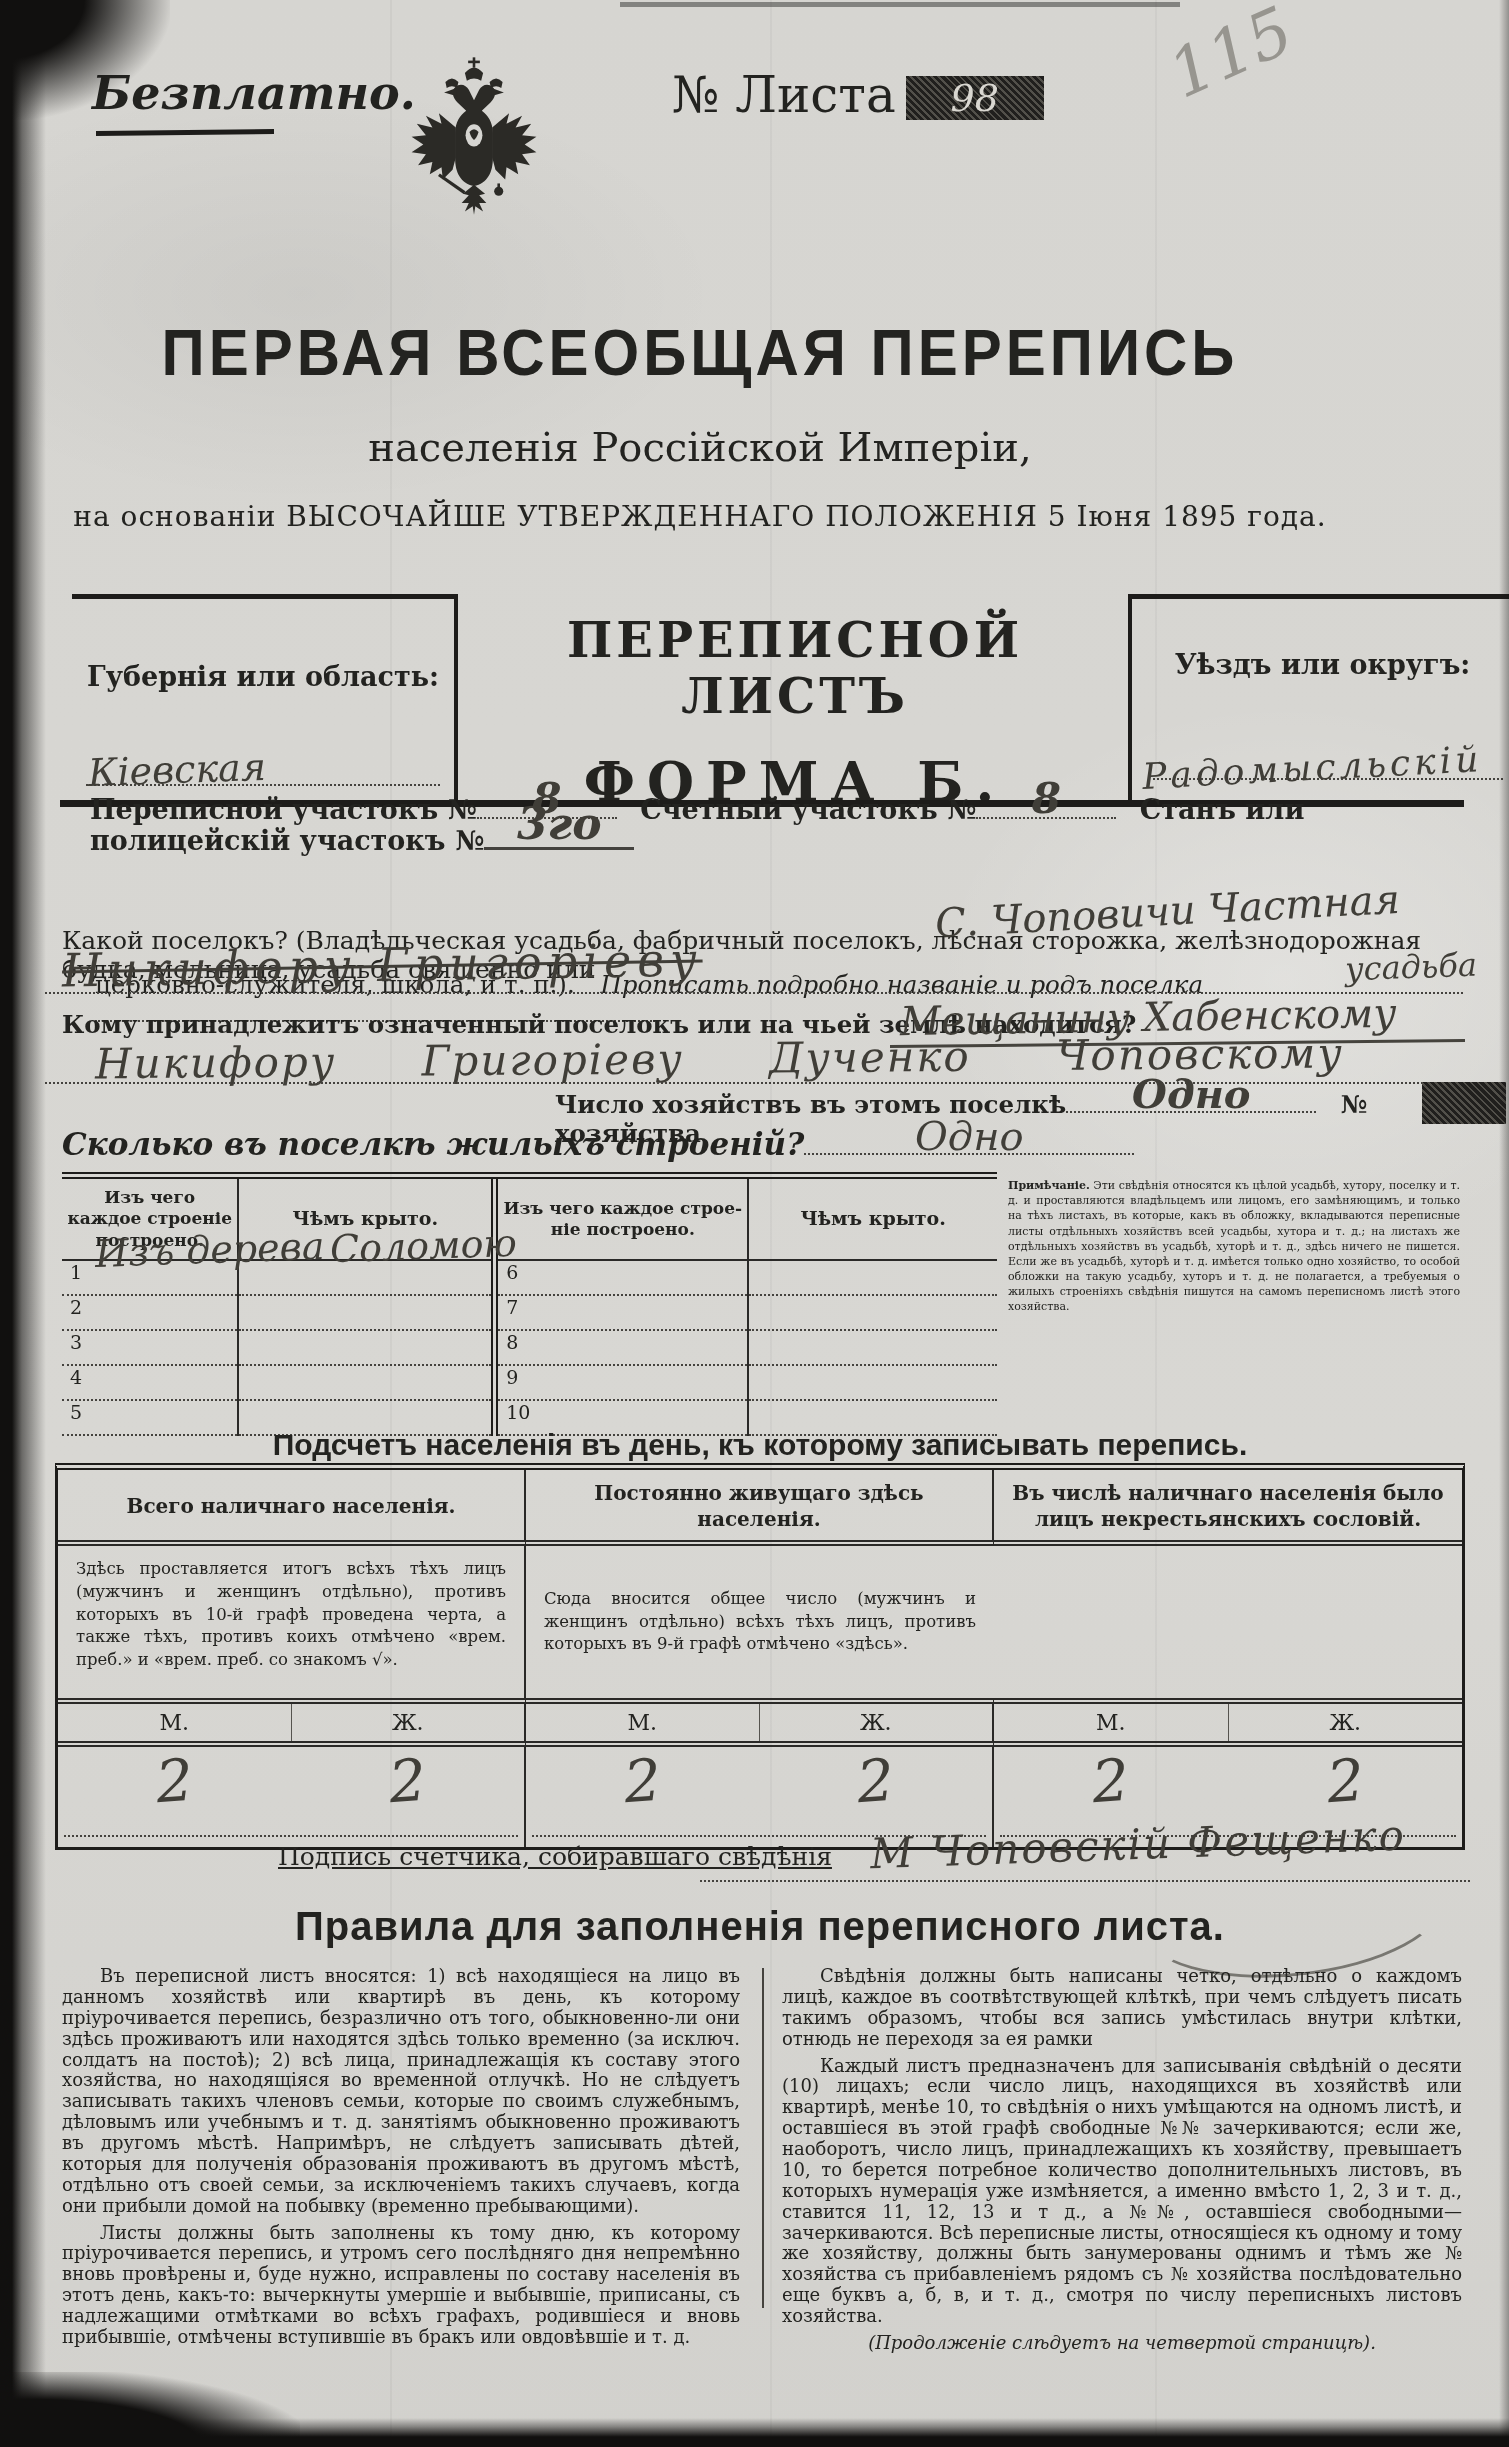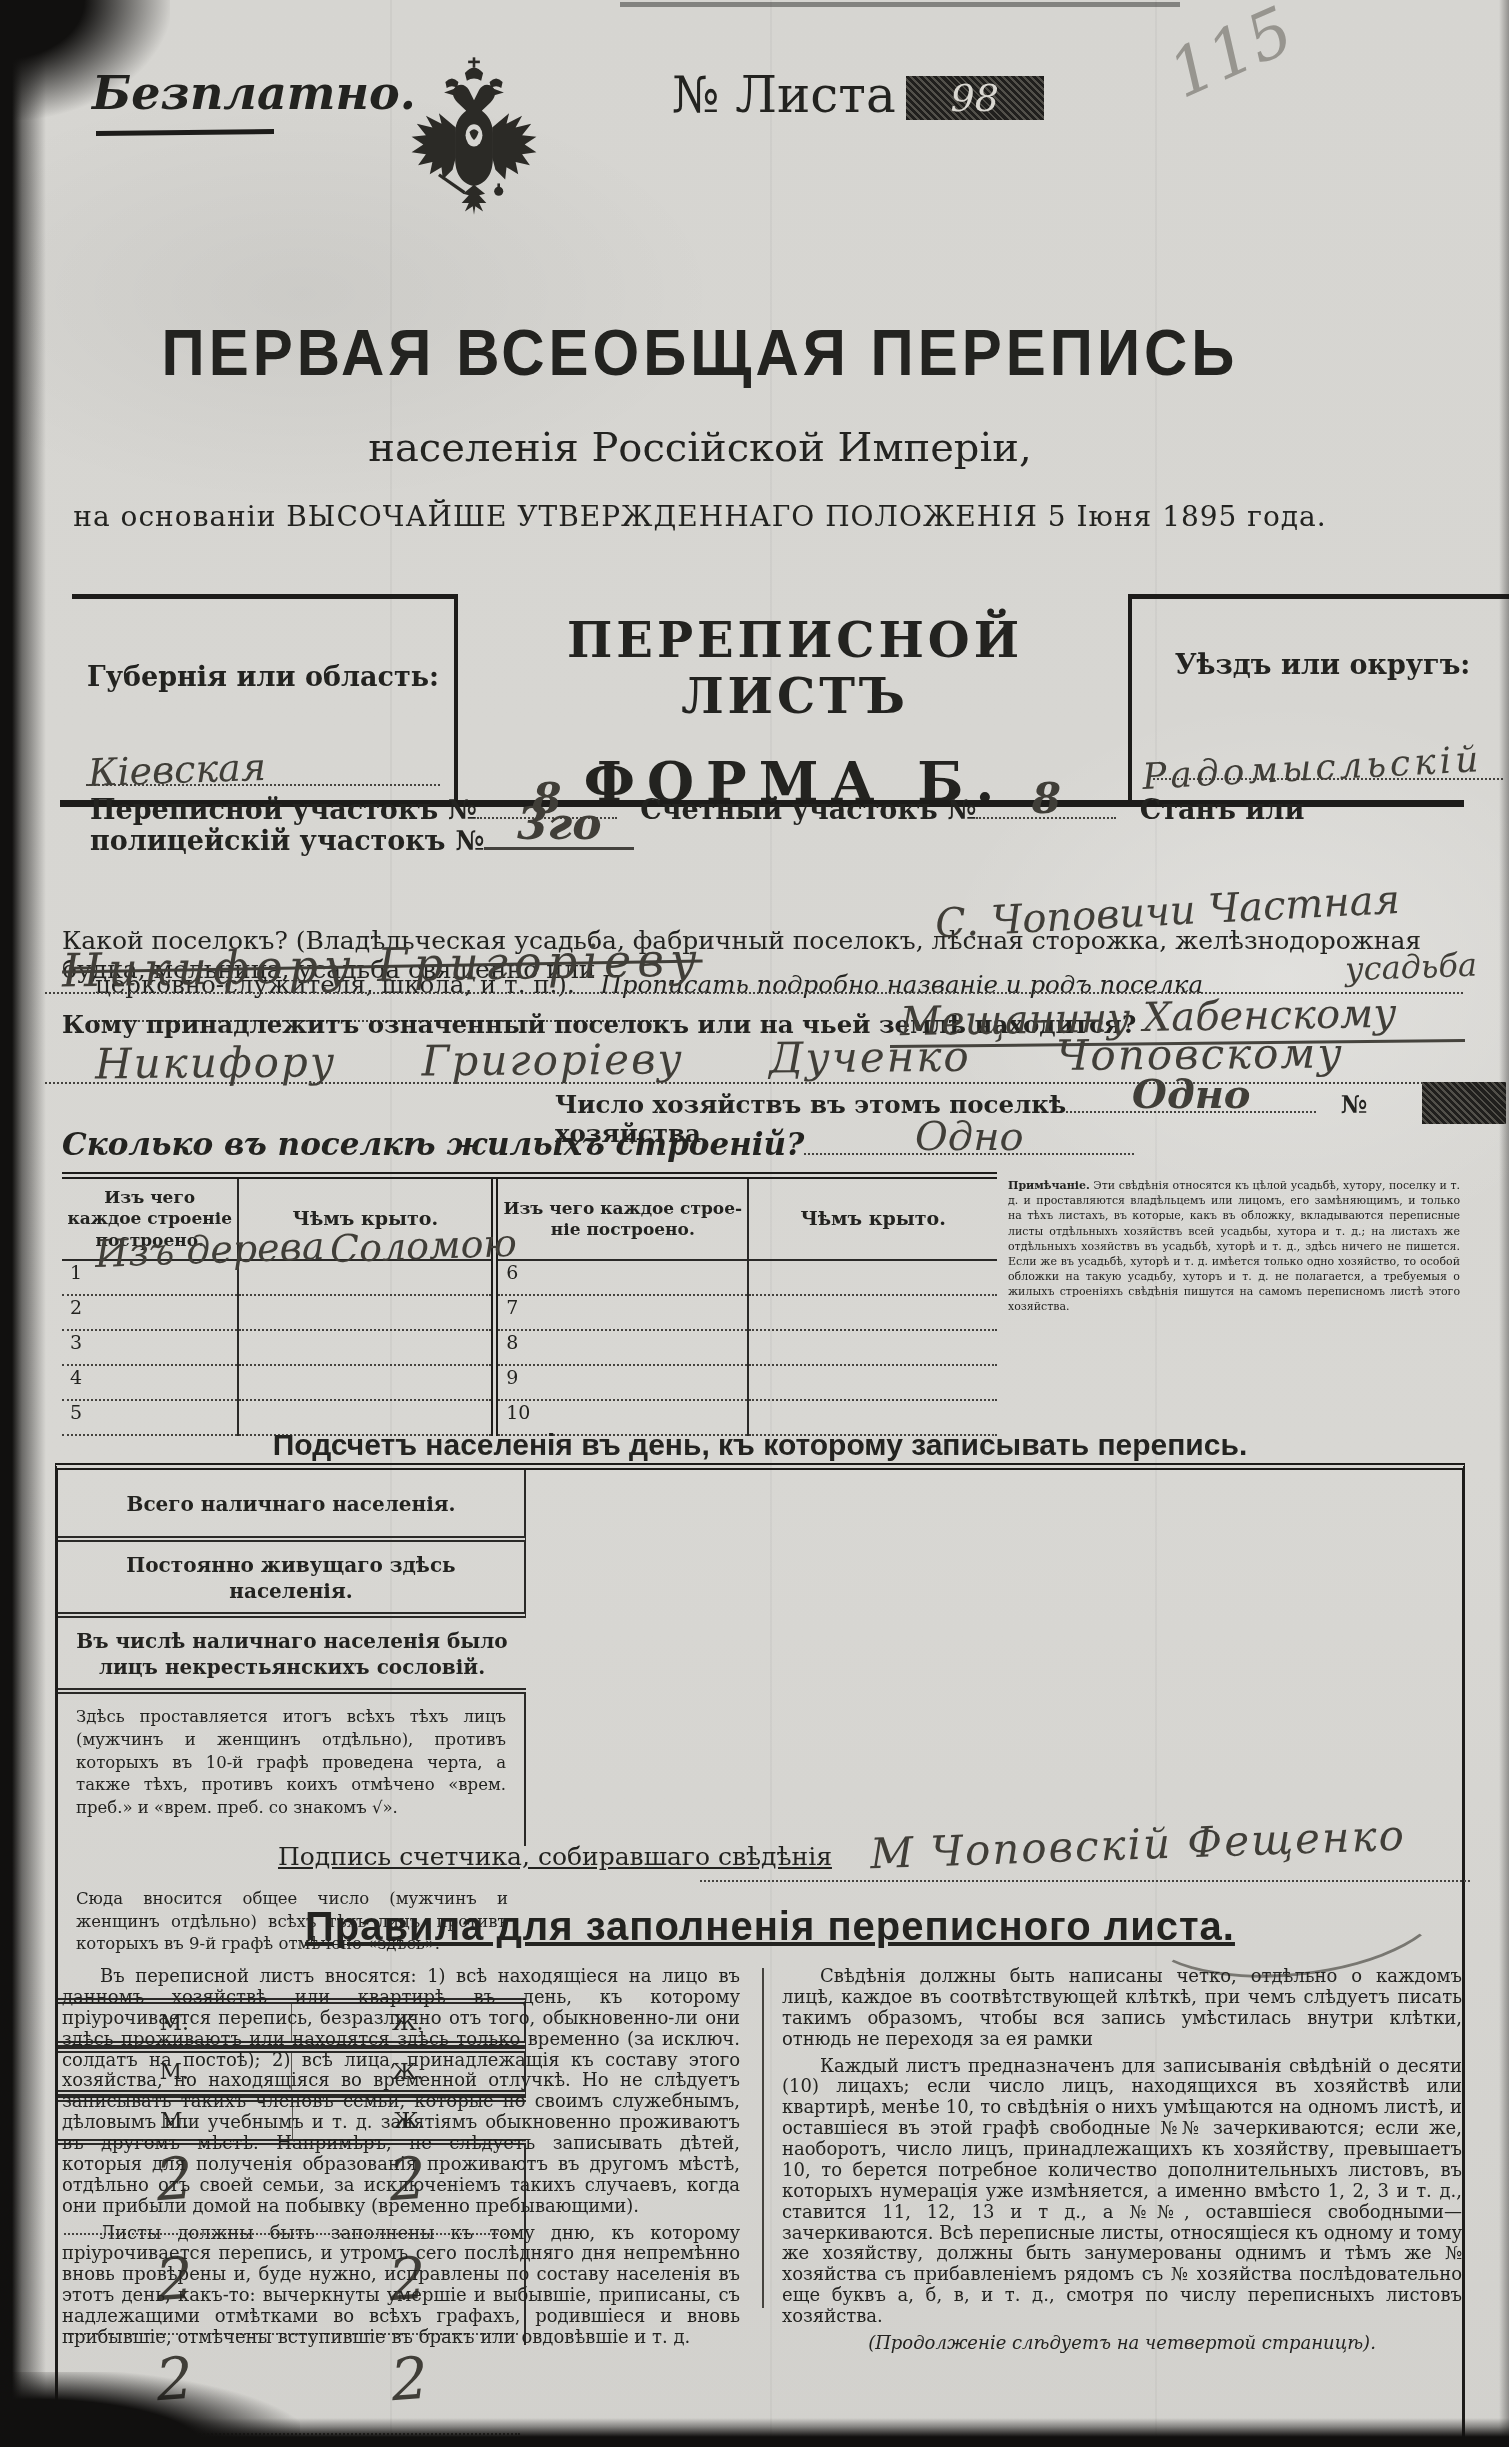--- a/index.html
+++ b/index.html
@@ -44,21 +44,21 @@
   .btab{left:62px;top:1172px;width:935px;border-top:7px double #1d1c1a;}
   .btab table{border-collapse:collapse;width:100%;table-layout:fixed;}
   .btab th{font-weight:bold;font-size:17px;border-bottom:2px solid #2a2927;padding:8px 4px;line-height:1.25;}
   .btab td{font-size:19px;height:33px;border-bottom:2px dotted #44423e;padding:0 0 0 8px;vertical-align:top;}
   .cm{border-right:2px solid #2a2927;}
   .mid{border-right:7px double #1d1c1a;}
   .btab .thr{font-size:19px;}
 
   
   .ptab{left:55px;top:1463px;width:1404px;border:3px solid #1d1c1a;border-top:7px double #1d1c1a;}
-  .prow{display:flex;flex-direction:column;}
+  .prow{display:flex;}
   .pcell{width:468px;box-sizing:border-box;border-right:2px solid #2a2927;}
   .pcell:last-child{border-right:none;}
   .ptitle{font-size:20px;font-weight:bold;text-align:center;padding:10px 14px 8px;min-height:72px;box-sizing:border-box;border-bottom:6px double #2a2927;display:flex;align-items:center;justify-content:center;line-height:1.3;}
   .pdesc{font-size:16.5px;line-height:1.38;text-align:justify;padding:12px 18px;height:152px;box-sizing:border-box;}
   .mzh{display:flex;border-top:6px double #2a2927;border-bottom:6px double #2a2927;}
   .mzh div{width:50%;text-align:center;font-size:22px;padding:6px 0;}
   .mzh div:first-child{border-right:1px solid #55534e;}
   .vals{display:flex;height:100px;position:relative;}
   .vals .vc{width:50%;text-align:center;}
   .vals .vc:first-child{border-right:1px solid rgba(85,83,78,.0);}
@@ -257,21 +257,21 @@
           <div class="vdot"></div>
         </div>
     </div>
   </div>
 
   <div class="abs ser" style="left:278px;top:1842px;font-size:25px;text-decoration:underline;">Подпись счетчика, собиравшаго свѣдѣнія</div>
   <span class="abs hw" style="left:870px;top:1820px;font-size:42px;transform:rotate(-2deg);letter-spacing:2px;">М Чоповскій Фещенко</span>
   <div class="abs dotted" style="left:700px;top:1878px;width:770px;height:2px;"></div>
   <div class="abs" style="left:1140px;top:1850px;width:300px;height:120px;border:3px solid transparent;border-bottom-color:#5a5852;border-radius:50%;transform:rotate(-6deg);opacity:.75;"></div>
 
-  <div class="abs sans b ctr" style="left:70px;top:1904px;width:1400px;font-size:40px;letter-spacing:1px;text-decoration:underline;">Правила для заполненія переписного листа.</div>
+  <div class="abs sans b ctr" style="left:60px;top:1904px;width:1400px;font-size:40px;letter-spacing:1px;">Правила для заполненія переписного листа.</div>
 
   <div class="abs" style="left:762px;top:1968px;width:2px;height:340px;background:#45433e;"></div>
 
   <div class="abs rules jst" style="left:62px;top:1966px;width:678px;">
     <p>Въ переписной листъ вносятся: 1) всѣ находящіеся на лицо въ данномъ хозяйствѣ или квартирѣ въ день, къ которому пріурочивается перепись, безразлично отъ того, обыкновенно-ли они здѣсь проживаютъ или находятся здѣсь только временно (за исключ. солдатъ на постоѣ); 2) всѣ лица, принадлежащія къ составу этого хозяйства, но находящіяся во временной отлучкѣ. Но не слѣдуетъ записывать такихъ членовъ семьи, которые по своимъ служебнымъ, дѣловымъ или учебнымъ и т. д. занятіямъ обыкновенно проживаютъ въ другомъ мѣстѣ. Напримѣръ, не слѣдуетъ записывать дѣтей, которыя для полученія образованія проживаютъ въ другомъ мѣстѣ, отдѣльно отъ своей семьи, за исключеніемъ такихъ случаевъ, когда они прибыли домой на побывку (временно пребывающими).</p>
     <p>Листы должны быть заполнены къ тому дню, къ которому пріурочивается перепись, и утромъ сего послѣдняго дня непремѣнно вновь провѣрены и, буде нужно, исправлены по составу населенія въ этотъ день, какъ-то: вычеркнуты умершіе и выбывшіе, приписаны, съ надлежащими отмѣтками во всѣхъ графахъ, родившіеся и вновь прибывшіе, отмѣчены вступившіе въ бракъ или овдовѣвшіе и т. д.</p>
   </div>
   <div class="abs rules jst" style="left:782px;top:1966px;width:680px;">
     <p>Свѣдѣнія должны быть написаны четко, отдѣльно о каждомъ лицѣ, каждое въ соотвѣтствующей клѣткѣ, при чемъ слѣдуетъ писать такимъ образомъ, чтобы вся запись умѣстилась внутри клѣтки, отнюдь не переходя за ея рамки</p>
     <p>Каждый листъ предназначенъ для записыванія свѣдѣній о десяти (10) лицахъ; если число лицъ, находящихся въ хозяйствѣ или квартирѣ, менѣе 10, то свѣдѣнія о нихъ умѣщаются на одномъ листѣ, и оставшіеся въ этой графѣ свободные №№ зачеркиваются; если же, наоборотъ, число лицъ, принадлежащихъ къ хозяйству, превышаетъ 10, то берется потребное количество дополнительныхъ листовъ, въ которыхъ нумерація уже измѣняется, а именно вмѣсто 1, 2, 3 и т. д., ставится 11, 12, 13 и т д., а №№, оставшіеся свободными— зачеркиваются. Всѣ переписные листы, относящіеся къ одному и тому же хозяйству, должны быть занумерованы однимъ и тѣмъ же № хозяйства съ прибавленіемъ рядомъ съ № хозяйства послѣдовательно еще буквъ а, б, в, и т. д., смотря по числу переписныхъ листовъ хозяйства.</p>

